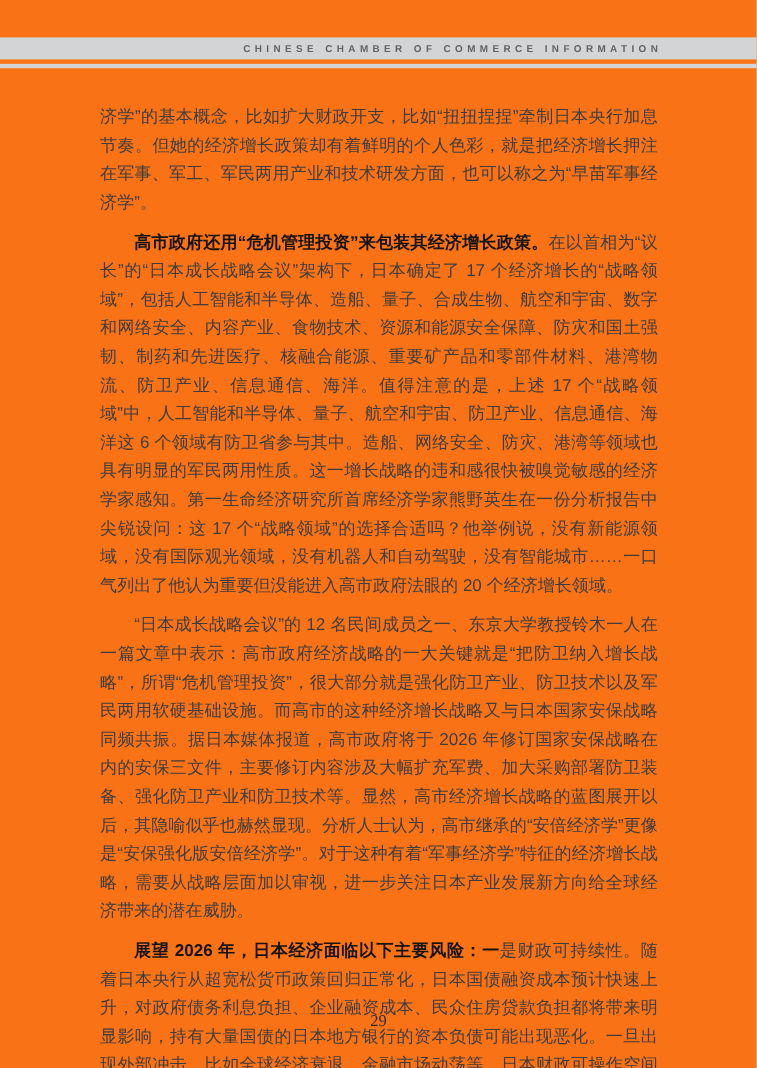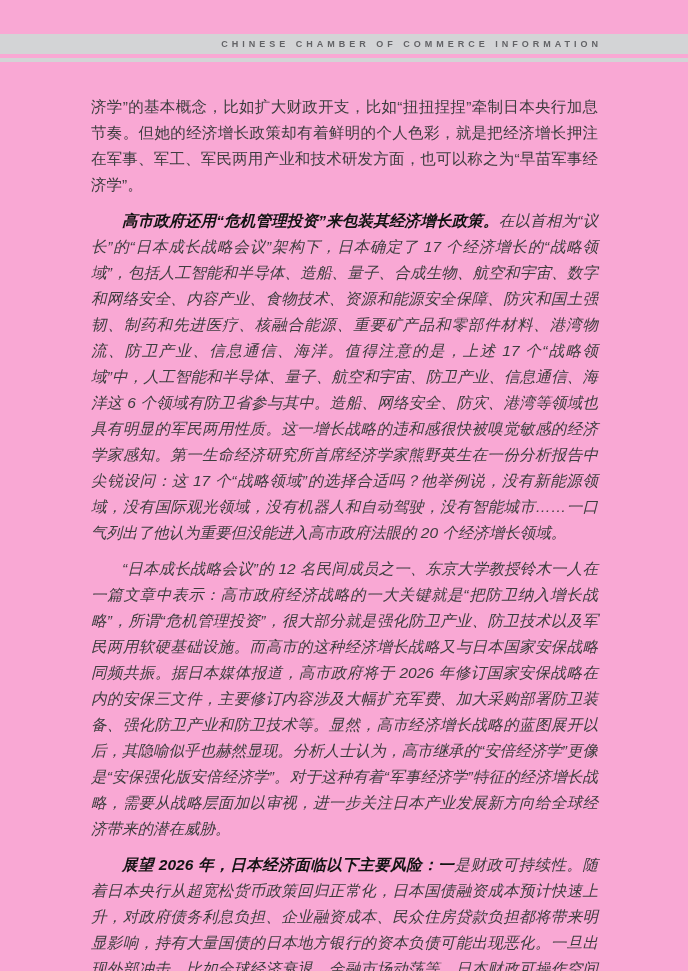--- a/index.html
+++ b/index.html
@@ -4,21 +4,21 @@
 <style>
   html, body {
     margin: 0;
     padding: 0;
     background: #ffffff;
   }
   .page {
     position: relative;
     width: 688px;
     height: 971px;
-    background: #f9a8d4;
+    background: #f97316;
     font-family: "Liberation Sans", "DejaVu Sans", sans-serif;
     overflow: hidden;
   }
   .header-bar {
     position: absolute;
     left: 0;
     top: 34px;
     width: 100%;
     height: 20px;
     background: #d3d4d6;
@@ -52,21 +52,20 @@
     font-size: 15.5px;
     line-height: 26px;
     text-align: justify;
   }
   .para {
     margin: 10px;
     padding: 0;
   }
   .para.indent {
     text-indent: 2em;
-    font-style: italic;
   }
   .bold-lead {
     font-weight: bold;
     color: #141414;
   }
   .page-footer {
     position: absolute;
     left: 0;
     top: 920px;
     width: 100%;
@@ -93,14 +92,17 @@
     <p class="para"><span>济学”的基本概念，比如扩大财政开支，比如“扭扭捏捏”牵制日本央行加息节奏。但她的经济增长政策却有着鲜明的个人色彩，就是把经济增长押注在军事、军工、军民两用产业和技术研发方面，也可以称之为“早苗军事经济学”。</span></p>
 
     <p class="para indent"><span class="bold-lead">高市政府还用“危机管理投资”来包装其经济增长政策。</span><span>在以首相为“议长”的“日本成长战略会议”架构下，日本确定了 17 个经济增长的“战略领域”，包括人工智能和半导体、造船、量子、合成生物、航空和宇宙、数字和网络安全、内容产业、食物技术、资源和能源安全保障、防灾和国土强韧、制药和先进医疗、核融合能源、重要矿产品和零部件材料、港湾物流、防卫产业、信息通信、海洋。值得注意的是，上述 17 个“战略领域”中，人工智能和半导体、量子、航空和宇宙、防卫产业、信息通信、海洋这 6 个领域有防卫省参与其中。造船、网络安全、防灾、港湾等领域也具有明显的军民两用性质。这一增长战略的违和感很快被嗅觉敏感的经济学家感知。第一生命经济研究所首席经济学家熊野英生在一份分析报告中尖锐设问：这 17 个“战略领域”的选择合适吗？他举例说，没有新能源领域，没有国际观光领域，没有机器人和自动驾驶，没有智能城市……一口气列出了他认为重要但没能进入高市政府法眼的 20 个经济增长领域。</span></p>
 
     <p class="para indent"><span>“日本成长战略会议”的 12 名民间成员之一、东京大学教授铃木一人在一篇文章中表示：高市政府经济战略的一大关键就是“把防卫纳入增长战略”，所谓“危机管理投资”，很大部分就是强化防卫产业、防卫技术以及军民两用软硬基础设施。而高市的这种经济增长战略又与日本国家安保战略同频共振。据日本媒体报道，高市政府将于 2026 年修订国家安保战略在内的安保三文件，主要修订内容涉及大幅扩充军费、加大采购部署防卫装备、强化防卫产业和防卫技术等。显然，高市经济增长战略的蓝图展开以后，其隐喻似乎也赫然显现。分析人士认为，高市继承的“安倍经济学”更像是“安保强化版安倍经济学”。对于这种有着“军事经济学”特征的经济增长战略，需要从战略层面加以审视，进一步关注日本产业发展新方向给全球经济带来的潜在威胁。</span></p>
 
     <p class="para indent"><span class="bold-lead">展望 2026 年，日本经济面临以下主要风险：一</span><span>是财政可持续性。随着日本央行从超宽松货币政策回归正常化，日本国债融资成本预计快速上升，对政府债务利息负担、企业融资成本、民众住房贷款负担都将带来明显影响，持有大量国债的日本地方银行的资本负债可能出现恶化。一旦出现外部冲击，比如全球经济衰退、金融市场动荡等，日本财政可操作空间极度有限，信用风险敏感度上升。二是日元“极端弱势”引发的长期伤害。高市政府对弱势日元仍未采取干预措施，若弱势日元在 2026 年继续固化，将带来一系列结构性后果，如日本实际工资增长低于通胀上涨，中低收入与老龄阶层“相对贫困化”，人均 GDP、国际购买力与软实力持续下滑。三是产业政策重供应、轻内需的特征恐拖累经济复苏步伐，严苛的外国人政策则将严重限制劳动力供给，加剧日本劳动力不足和生产服务价格上涨趋势。</span></p>
 
   </main>
 
+  <div class="page-footer">
+    <span class="page-number">29</span>
+  </div>
 
 </div>
 
 </body></html>

